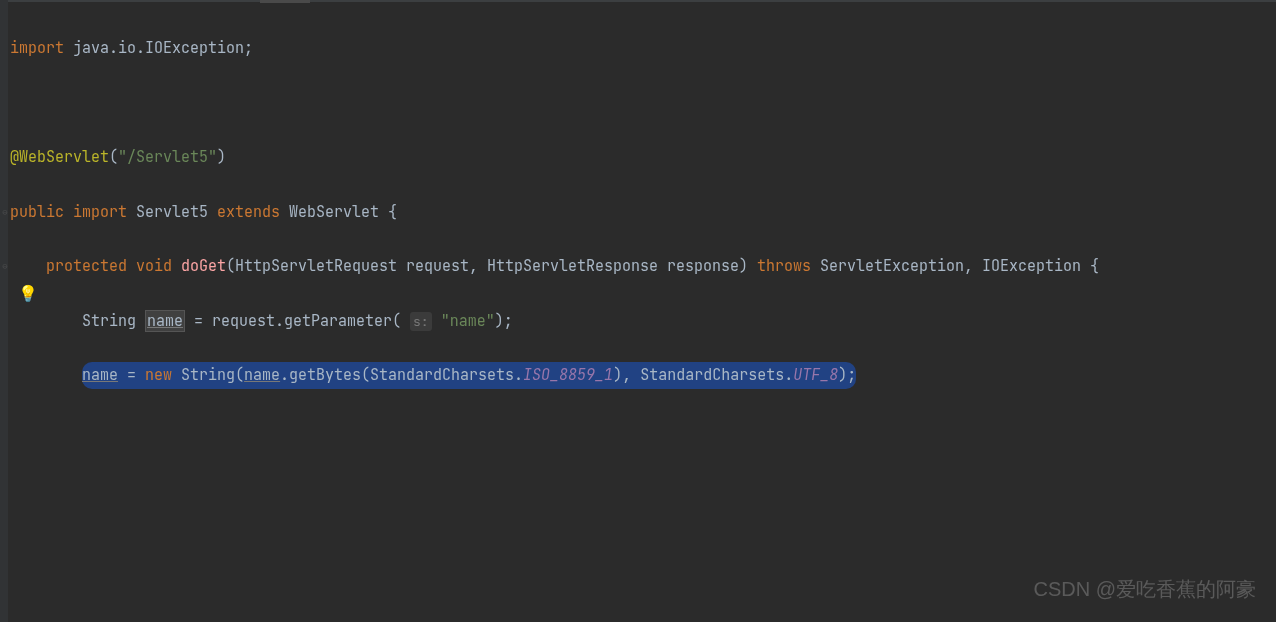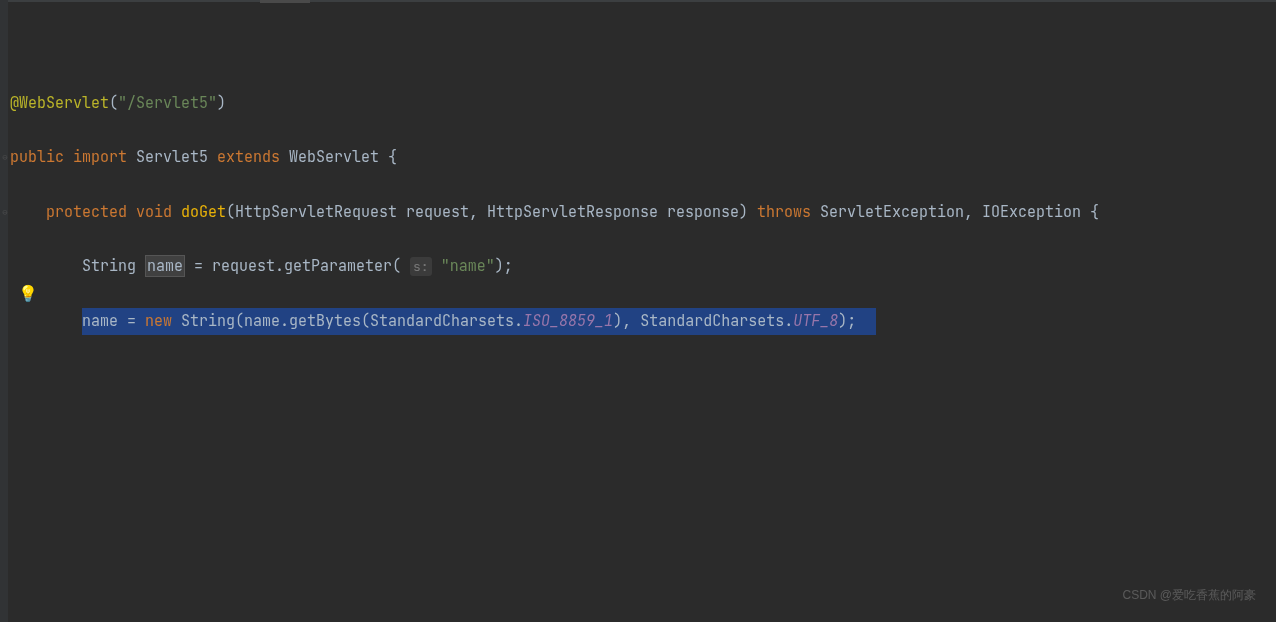--- a/index.html
+++ b/index.html
@@ -36,42 +36,43 @@
       display: flex;
       align-items: center;
       justify-content: center;
       color: #606060;
       font-size: 9px;
       opacity: 0.5;
     }
     .kw-import, .kw-public, .kw-class, .kw-extends, .kw-protected, .kw-void, .kw-throws, .kw-new, .kw-this { color: #cc7832; }
     .annotation { color: #bbb529; }
     .string { color: #6a8759; }
-    .method-decl { color: #eab308; }
+    .method-decl { color: #fca5a5; }
     .param-hint { color: #787878; font-size: 13px; background: #3b3b3b; padding: 1px 3px; border-radius: 3px; }
     .static-field { color: #9876aa; font-style: italic; }
-    .underline { text-decoration-color: #787878; }
+    .underline { text-decoration: underline; text-decoration-color: #787878; }
     .highlighted-name { background: #404040; border: 1px solid #555; padding: 0 1px; }
     .selected-line {
       background: #214283;
       display: inline-block;
-      padding-right: 20px;
+      padding-right: 0;
+      border-radius: 10px;
     }
     .bulb {
       position: absolute;
       left: 18px;
       top: 280px;
       font-size: 16px;
     }
     .watermark {
       position: absolute;
       bottom: 15px;
       right: 20px;
       color: rgba(200,200,200,0.3);
-      font-size: 12px;
+      font-size: 20px;
       font-family: sans-serif;
     }
     .top-border {
       position: absolute;
       top: 0;
       left: 0;
       right: 0;
       height: 2px;
       background: #3c3f41;
     }
@@ -87,20 +88,21 @@
 </head>
 <body>
 
 <div class="top-border"></div>
 <div class="tab-indicator"></div>
 <div class="gutter"></div>
 
 <span class="bulb">💡</span>
 
 <div class="code-area">
+<div class="line"><span class="kw-import">import</span><span> java.io.IOException;</span></div>
 <div class="line"></div>
 <div class="line"><span class="annotation">@WebServlet</span><span>(</span><span class="string">"/Servlet5"</span><span>)</span></div>
 <div class="line"><span class="fold-marker">⊖</span><span class="kw-public">public </span><span class="kw-class">import </span><span>Servlet5 </span><span class="kw-extends">extends </span><span>WebServlet {</span></div>
 <div class="line"><span class="fold-marker">⊖</span>    <span class="kw-protected">protected </span><span class="kw-void">void </span><span class="method-decl">doGet</span><span>(HttpServletRequest request, HttpServletResponse response) </span><span class="kw-throws">throws </span><span>ServletException, IOException {</span></div>
 <div class="line">        <span>String </span><span class="highlighted-name underline">name</span><span> = request.getParameter( </span><span class="param-hint">s:</span><span class="string"> "name"</span><span>);</span></div>
 <div class="line">        <span class="selected-line"><span class="underline">name</span><span> = </span><span class="kw-new">new </span><span>String(</span><span class="underline">name</span><span>.getBytes(StandardCharsets.</span><span class="static-field">ISO_8859_1</span><span>), StandardCharsets.</span><span class="static-field">UTF_8</span><span>);</span></span></div>
 
 
 
 

